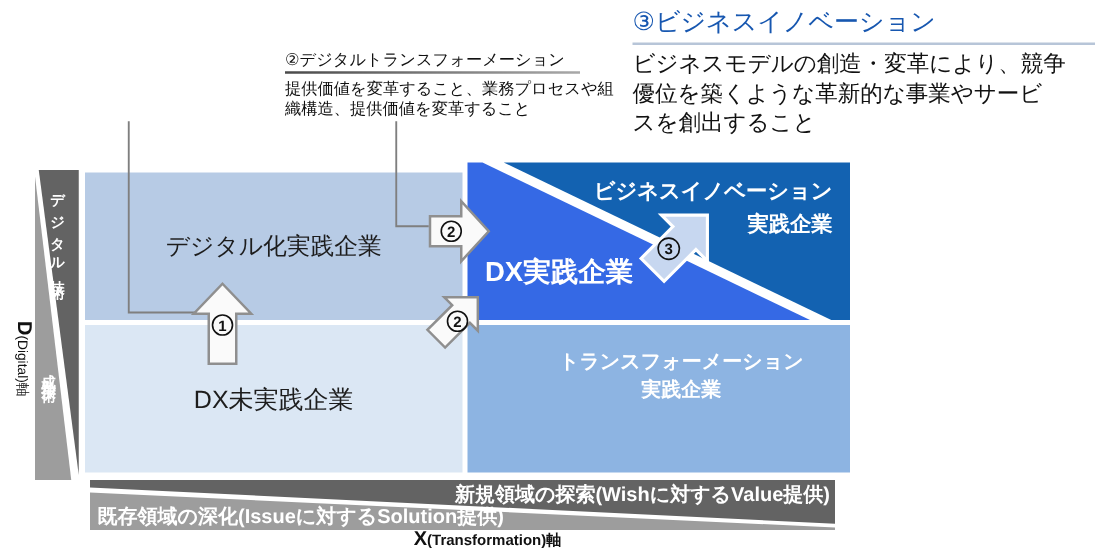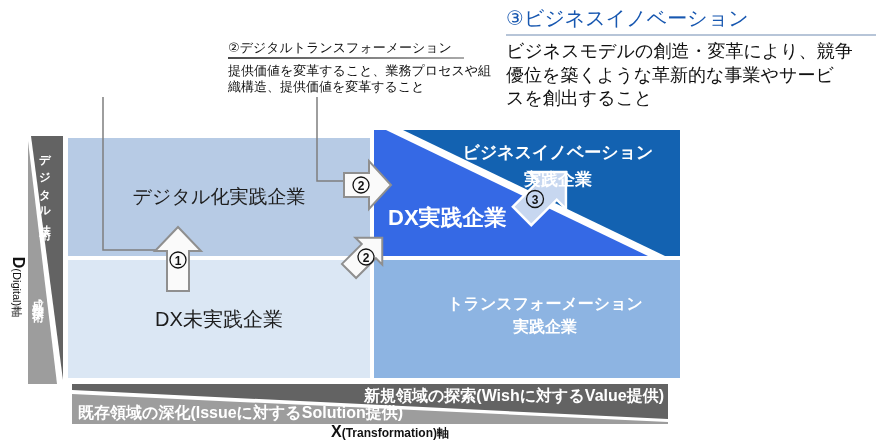--- a/index.html
+++ b/index.html
@@ -22,23 +22,23 @@
   .callout3 .c-underline{width:370px;background:#b7c5d8;margin-top:3px;}
   .callout3 .c-body{font-size:18px;line-height:23.5px;margin-top:4px;}
 
   
   .bg-svg{position:absolute;left:0;top:0;}
 
   
   .q-label{position:absolute;display:flex;align-items:center;justify-content:center;flex-direction:column;text-align:center;pointer-events:none;}
   .q-tl{left:68px;top:138px;width:302px;height:118px;font-size:19px;font-weight:500;color:#1d1d1d;}
   .q-bl{left:68px;top:260px;width:302px;height:118px;font-size:20px;font-weight:500;color:#1d1d1d;}
-  .q-br{left:374px;top:256px;width:342px;height:118px;font-size:16px;font-weight:600;color:#fff;line-height:23px;}
+  .q-br{left:374px;top:242px;width:342px;height:118px;font-size:16px;font-weight:600;color:#fff;line-height:23px;}
   .q-dx{position:absolute;left:388px;top:203px;font-size:22px;font-weight:bold;color:#fff;white-space:nowrap;}
-  .q-bi{position:absolute;left:450px;top:139px;width:216px;text-align:center;font-size:17px;font-weight:bold;color:#fff;line-height:27px;}
+  .q-bi{position:absolute;left:450px;top:139px;width:216px;text-align:right;font-size:17px;font-weight:bold;color:#fff;line-height:27px;}
 
   
   .v-band{position:absolute;writing-mode:vertical-rl;text-orientation:upright;color:#fff;font-weight:bold;font-size:11.5px;letter-spacing:4px;white-space:nowrap;}
   .v-band.digital{left:37px;top:147px;}
   .v-band.mature{left:30px;top:290px;}
   .y-axis-label{position:absolute;left:-52px;top:278px;width:140px;text-align:center;transform:rotate(90deg);font-size:11px;font-weight:500;color:#111;white-space:nowrap;}
   .axis-big{font-size:16px;font-weight:600;}
   .h-band{position:absolute;color:#fff;font-weight:bold;font-size:16px;white-space:nowrap;}
   .h-band.explore{left:300px;top:386px;width:364px;text-align:right;}
   .h-band.deepen{left:78px;top:403px;}

